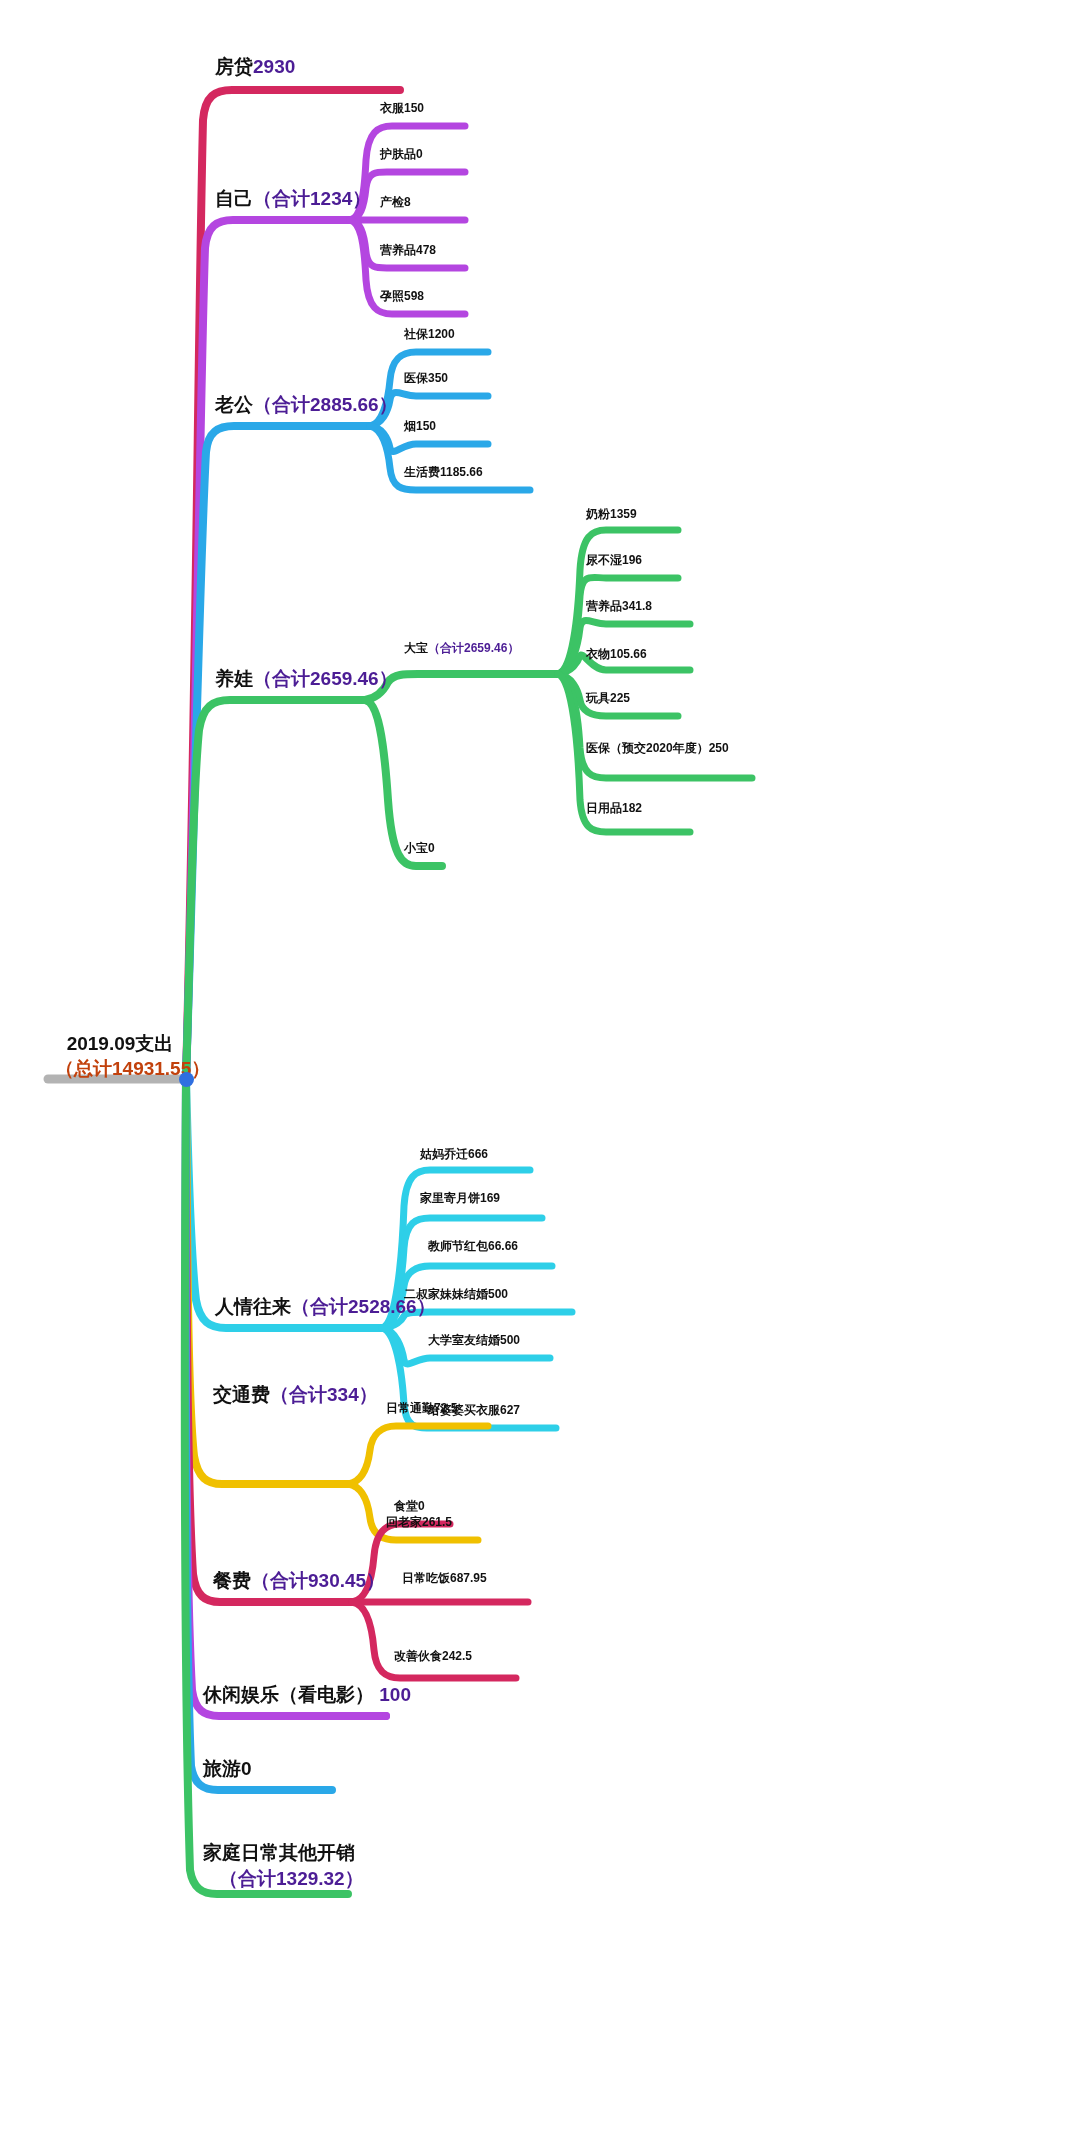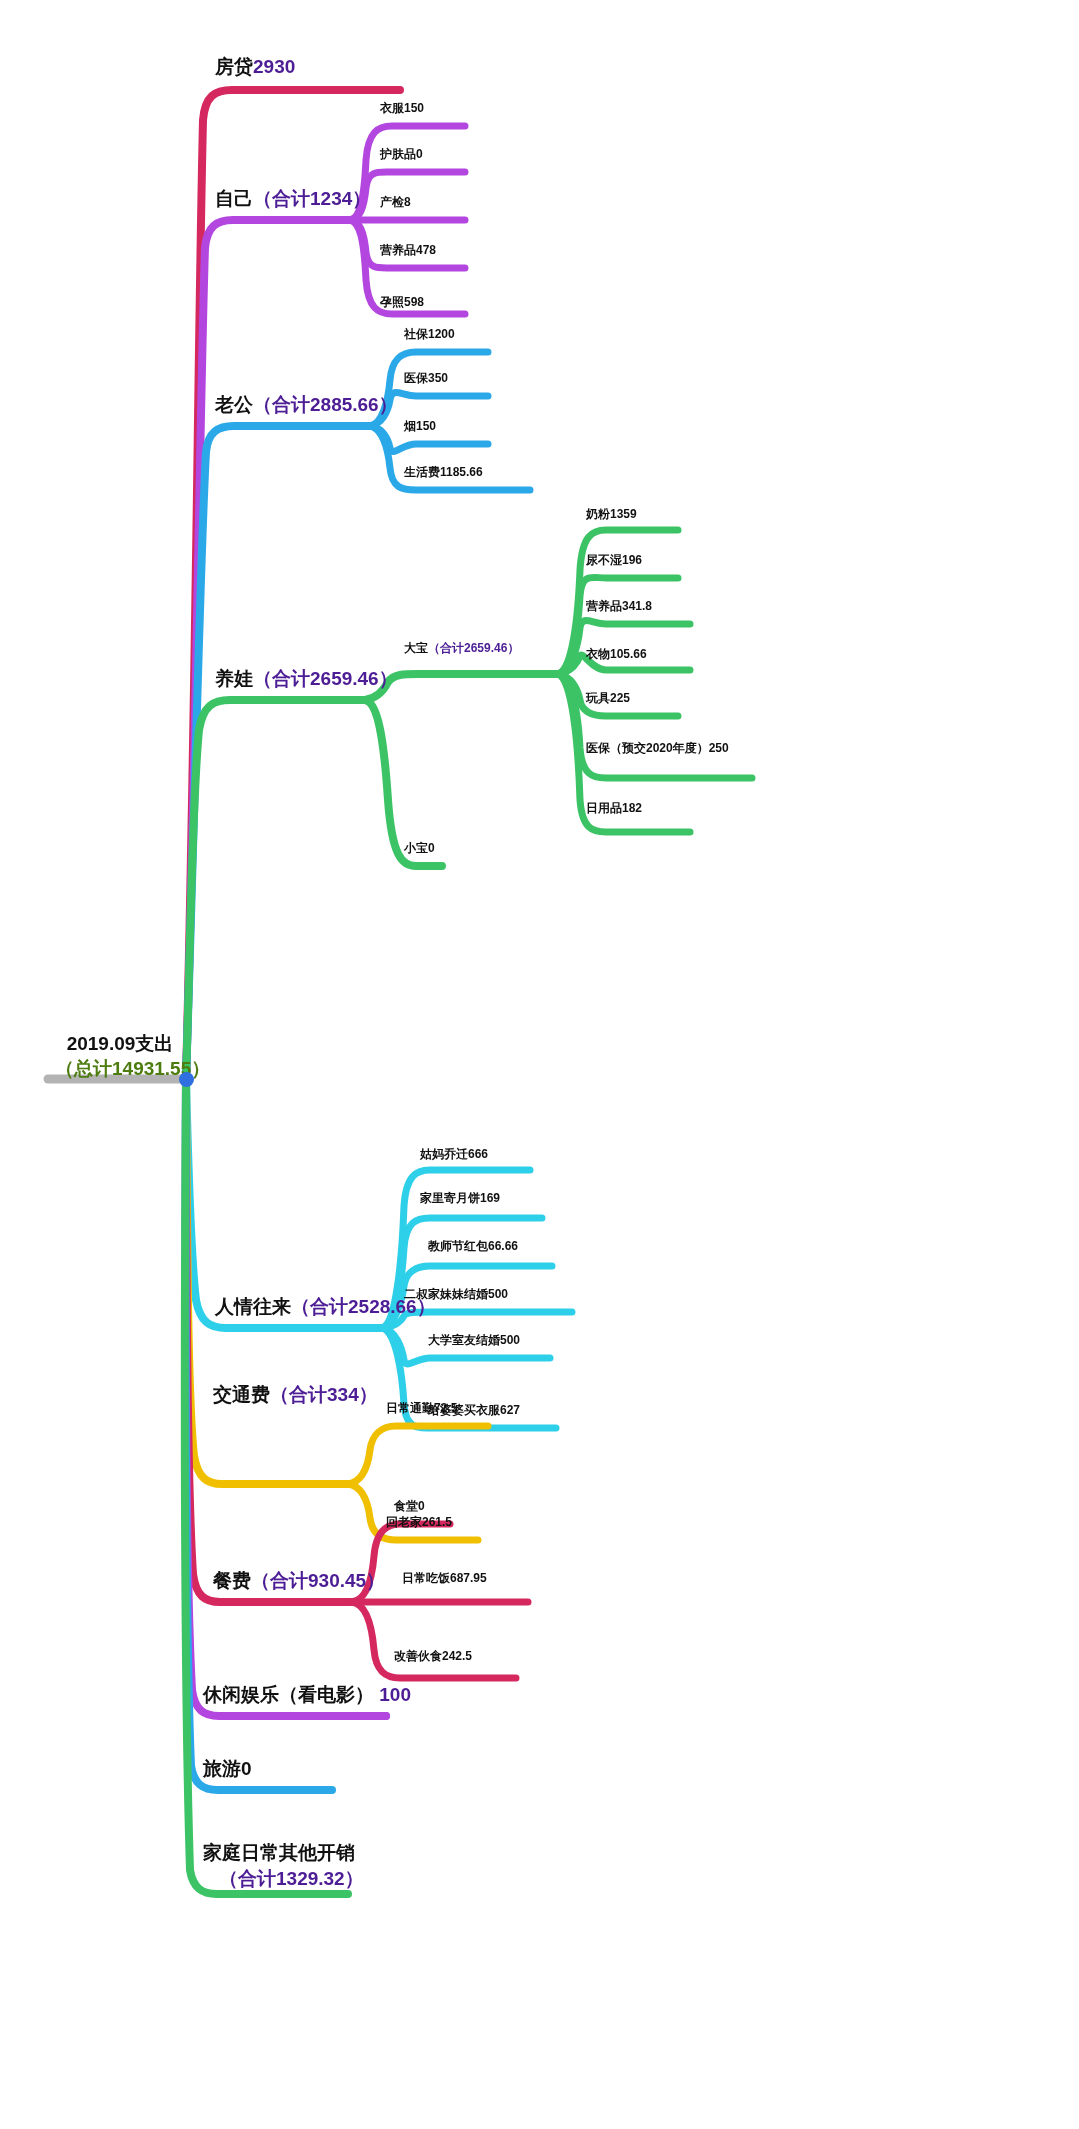--- a/index.html
+++ b/index.html
@@ -3,21 +3,21 @@
 <meta charset="utf-8">
 <style>
   html,body{margin:0;padding:0;background:#fff;}
   body{width:1079px;height:2129px;position:relative;overflow:hidden;
        font-family:"Liberation Sans","DejaVu Sans",sans-serif;}
   #stage{position:absolute;left:0;top:0;width:1079px;height:2129px;}
   svg#wires{position:absolute;left:0;top:0;width:1079px;height:2129px;}
   .node{position:absolute;white-space:nowrap;color:#111;
         font-weight:700;letter-spacing:0px;}
   .root{font-size:19px;line-height:25px;text-align:center;font-weight:700;}
-  .root .sum{color:#4d7c0f;}
+  .root .sum{color:#c2410c;}
   .lvl1{font-size:19px;}
   .lvl2{font-size:12px;}
   .amt{color:#4c1d95;}
   .wrap{white-space:normal;}
 </style>
 </head>
 <body>
 
 <div id="stage">
 
@@ -130,21 +130,21 @@
 
   <div class="node lvl1 wrap" style="left:203px;top:1840px;width:230px;line-height:26px;text-align:left;">
     <span>家庭日常其他开销</span><br>
     <span class="amt" style="margin-left:16px;">（合计1329.32）</span>
   </div>
 
   <div class="node lvl2" style="left:380px;top:100px;"><span>衣服150</span></div>
   <div class="node lvl2" style="left:380px;top:146px;"><span>护肤品0</span></div>
   <div class="node lvl2" style="left:380px;top:194px;"><span>产检8</span></div>
   <div class="node lvl2" style="left:380px;top:242px;"><span>营养品478</span></div>
-  <div class="node lvl2" style="left:380px;top:288px;margin-top:6px;"><span>孕照598</span></div>
+  <div class="node lvl2" style="left:380px;top:288px;"><span>孕照598</span></div>
 
   <div class="node lvl2" style="left:404px;top:326px;"><span>社保1200</span></div>
   <div class="node lvl2" style="left:404px;top:370px;"><span>医保350</span></div>
   <div class="node lvl2" style="left:404px;top:418px;"><span>烟150</span></div>
   <div class="node lvl2" style="left:404px;top:464px;"><span>生活费1185.66</span></div>
 
   <div class="node lvl2" style="left:404px;top:640px;">
     <span>大宝</span><span class="amt">（合计2659.46）</span>
   </div>
   <div class="node lvl2" style="left:404px;top:840px;"><span>小宝0</span></div>

